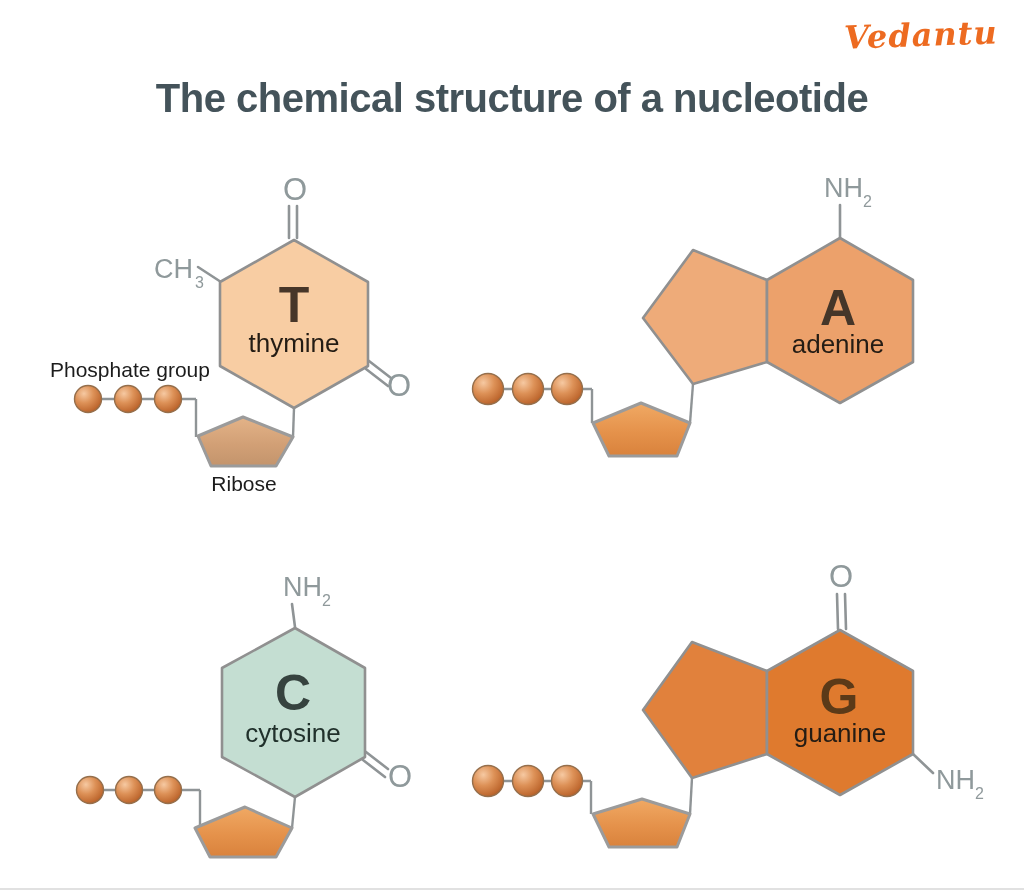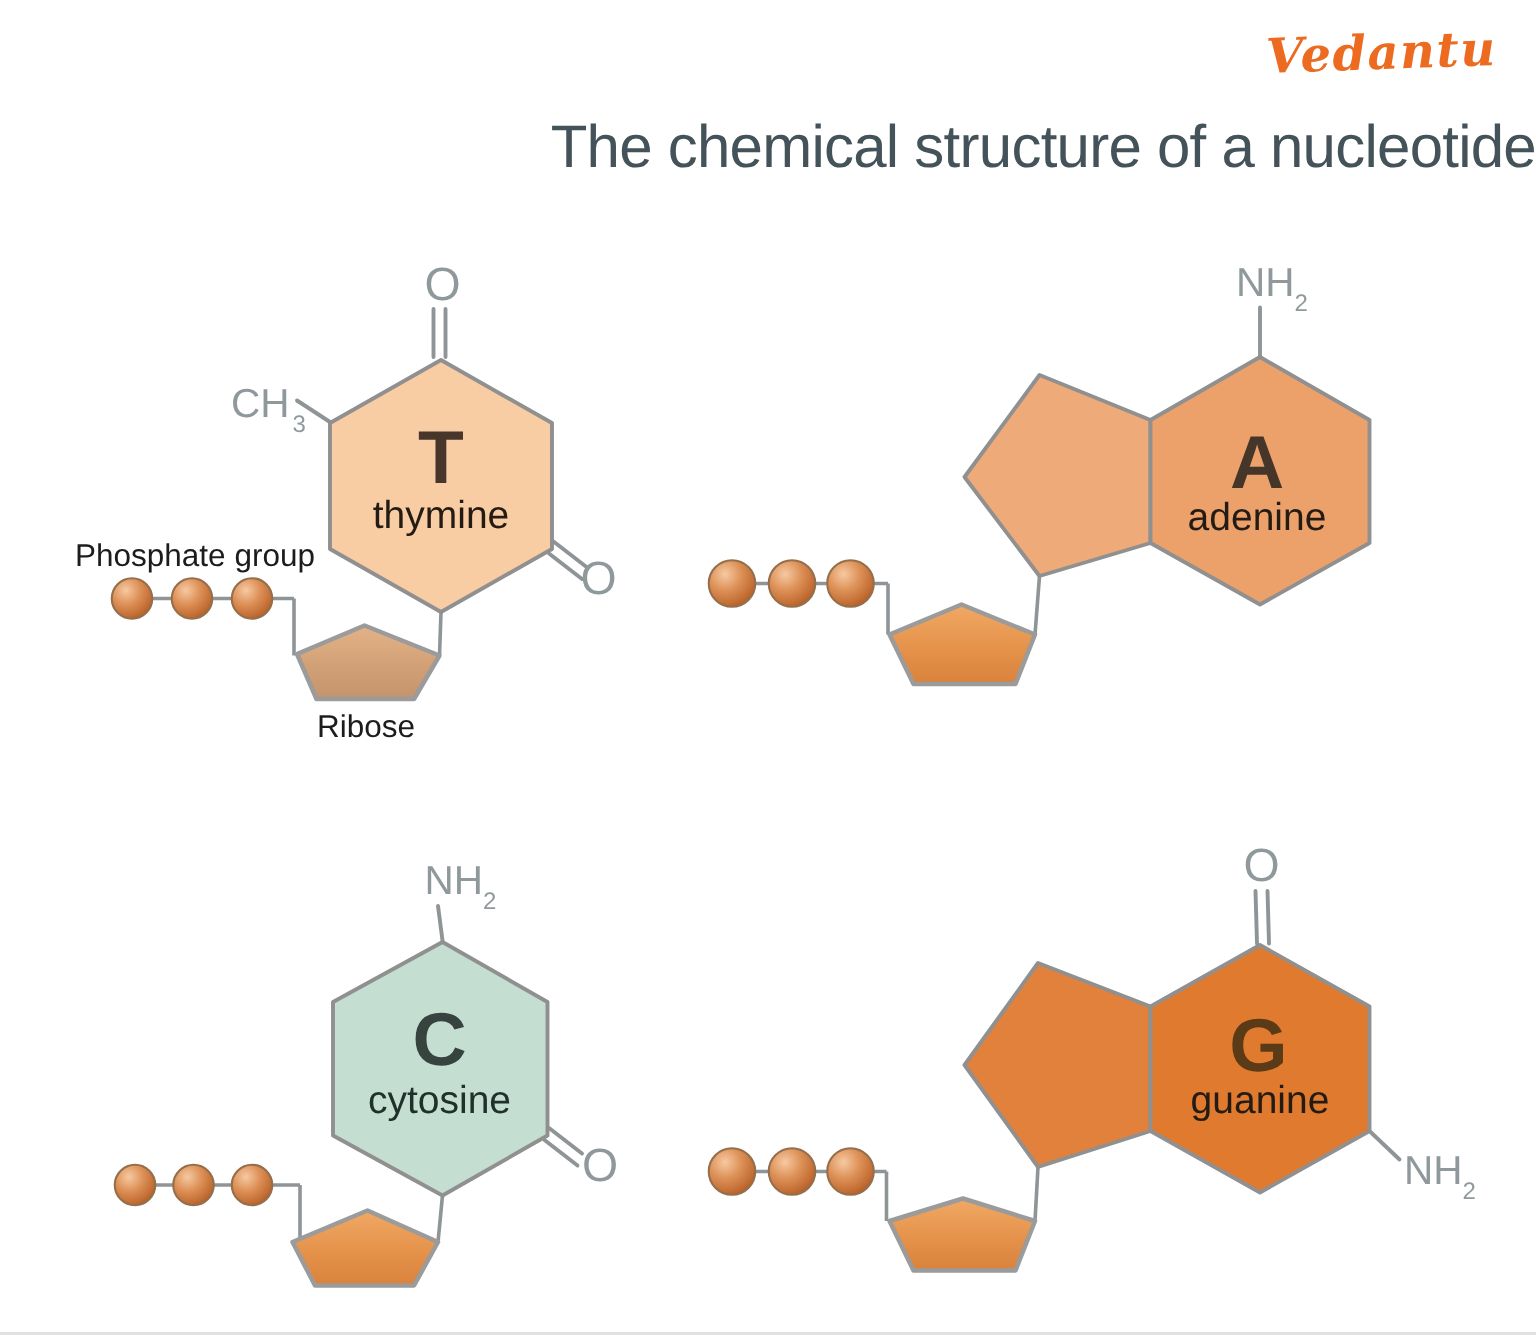--- a/index.html
+++ b/index.html
@@ -7,22 +7,22 @@
     position:relative;width:1024px;height:890px;background:#ffffff;overflow:hidden;
     font-family:"Liberation Sans", sans-serif;
   }
   .brand{
     position:absolute;top:16px;right:26px;
     font-family:"DejaVu Serif", serif;
     font-style:italic;font-weight:bold;font-size:32px;color:#ed6b21;
     transform:rotate(-2deg);letter-spacing:1px;
   }
   .title{
-    position:absolute;top:76px;left:0;width:100%;text-align:right;
-    font-size:40px;font-weight:400;color:#44535a;letter-spacing:-0.5px;margin:0;
+    position:absolute;top:76px;left:0;width:100%;text-align:center;
+    font-size:40px;font-weight:700;color:#44535a;letter-spacing:-0.5px;margin:0;
   }
   .diagram{position:absolute;left:0;top:0;}
   .bottom-line{
     position:absolute;left:0;right:0;bottom:0;height:2px;background:#c9c9c9;opacity:.55;
   }
   
   text{font-family:"Liberation Sans", sans-serif;}
   .atom{fill:#8f999b;font-size:31px;}
   .atom-sm{fill:#8f999b;font-size:27px;}
   .atom-sub{fill:#8f999b;font-size:16px;}

